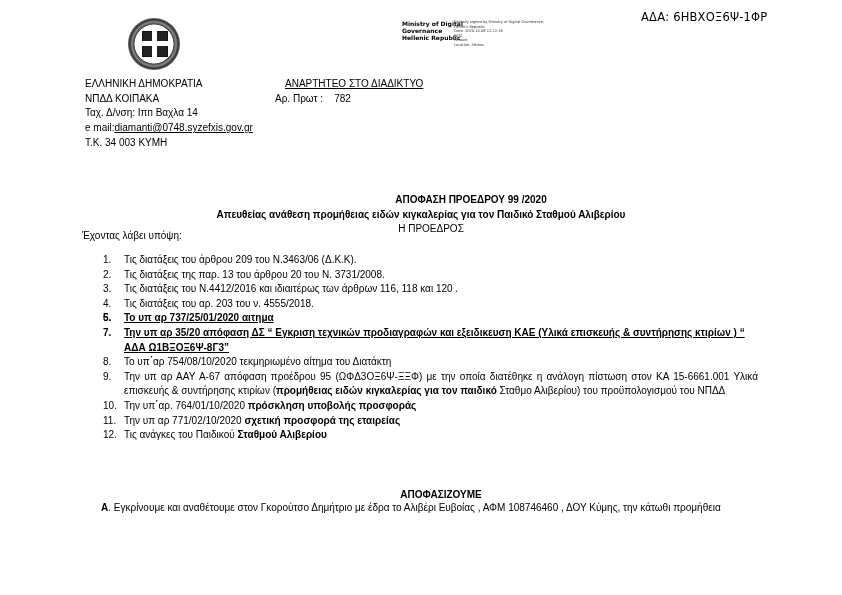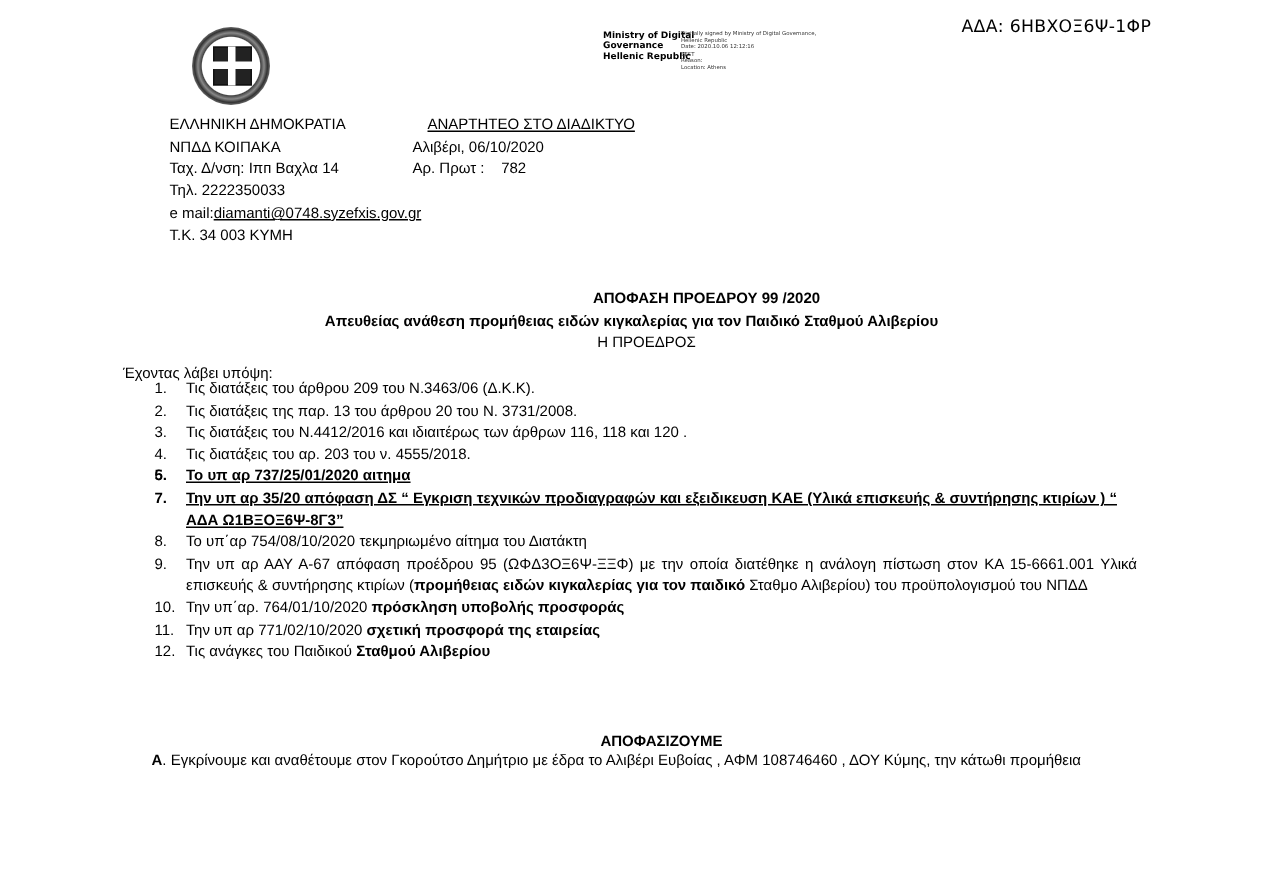--- a/index.html
+++ b/index.html
@@ -7,21 +7,21 @@
     .abs { position: absolute; white-space: nowrap; }
     .ada { left: 641px; top: 10px; font-size: 11.5px; letter-spacing: 0.2px; text-align: center; }
     .emblem { left: 128px; top: 18px; width: 52px; height: 52px; border-radius: 50%; background: radial-gradient(circle, #fff 52%, #444 54%, #888 60%, #333 66%, #777 72%, #222 78%, #fff 80%); }
     .emblem .shield { position: absolute; left: 14px; top: 13px; width: 24px; height: 24px; background: #222; border: 1px solid #111; }
     .emblem .cross-v { position: absolute; left: 24px; top: 13px; width: 5px; height: 26px; background: #fff; }
     .emblem .cross-h { position: absolute; left: 14px; top: 23px; width: 26px; height: 5px; background: #fff; }
     .sig { left: 402px; top: 20px; }
     .sig-left { font-size: 6px; line-height: 7px; font-weight: bold; width: 50px; float: left; }
     .sig-right { font-size: 3.6px; line-height: 4.6px; color: #333; float: left; width: 65px; margin-left: 2px; }
     .hdr { font-family: "Liberation Sans", sans-serif; font-size: 10px; line-height: 14.7px; }
-    .hdr-left { left: 85px; top: 77px; margin-left: 28px; }
+    .hdr-left { left: 85px; top: 77px; }
     .hdr-right { left: 275px; top: 77px; }
     .u { text-decoration: underline; }
     .center { left: 0; width: 842px; text-align: center; font-size: 10px; line-height: 13px; font-family: "Liberation Sans", sans-serif; }
     .b { font-weight: bold; }
     .body-text { font-family: "Liberation Sans", sans-serif; font-size: 10px; }
     .list { left: 103px; top: 253px; width: 655px; line-height: 14.6px; }
     .li { position: relative; padding-left: 21px; white-space: normal; }
     .li .num { position: absolute; left: 0; top: 0; }
     .just { text-align: justify; }
   </style>
@@ -49,36 +49,34 @@
     <div>EEST</div>
     <div>Reason:</div>
     <div>Location: Athens</div>
   </div>
 </div>
 
 <div class="abs hdr hdr-left">
   <div>ΕΛΛΗΝΙΚΗ ΔΗΜΟΚΡΑΤΙΑ</div>
   <div>ΝΠΔΔ ΚΟΙΠΑΚΑ</div>
   <div>Ταχ. Δ/νση: Ιπп Βαχλα 14</div>
-  <div>Τηλ. 2222350033</div>
   <div><span>e mail:</span><span class="u">diamanti@0748.syzefxis.gov.gr</span></div>
   <div>Τ.Κ. 34 003 ΚΥΜΗ</div>
 </div>
 
 <div class="abs hdr hdr-right">
   <div class="u" style="padding-left:10px;">ΑΝΑΡΤΗΤΕΟ ΣΤΟ ΔΙΑΔΙΚΤΥΟ</div>
-  <div>Αλιβέρι, 06/10/2020</div>
   <div><span>Αρ. Πρωτ :</span>&nbsp;&nbsp;&nbsp;&nbsp;<span>782</span></div>
 </div>
 
 <div class="abs center b" style="top:193px; left:50px;">ΑΠΟΦΑΣΗ ΠΡΟΕΔΡΟΥ  99 /2020</div>
 <div class="abs center b" style="top:208px;">Απευθείας   ανάθεση προμήθειας ειδών κιγκαλερίας για τον Παιδικό Σταθμού Αλιβερίου</div>
 <div class="abs center" style="top:222px; left:10px;">Η  ΠΡΟΕΔΡΟΣ</div>
 
-<div class="abs body-text" style="left:82px; top:244px;">Έχοντας λάβει υπόψη:</div>
+<div class="abs body-text" style="left:82px; top:230px;">Έχοντας λάβει υπόψη:</div>
 
 <div class="abs body-text list">
   <div class="li"><span class="num">1.</span><span>Τις διατάξεις του άρθρου 209 του Ν.3463/06 (Δ.Κ.Κ).</span></div>
   <div class="li"><span class="num">2.</span><span>Τις διατάξεις της παρ. 13 του άρθρου 20 του Ν. 3731/2008.</span></div>
   <div class="li"><span class="num">3.</span><span>Τις διατάξεις του Ν.4412/2016 και ιδιαιτέρως των άρθρων 116, 118 και 120 .</span></div>
   <div class="li"><span class="num">4.</span><span>Τις διατάξεις του αρ. 203 του ν. 4555/2018.</span></div>
   <div class="li b u"><span class="num">5.</span></div>
   <div class="li b u"><span class="num" style="font-weight:normal;text-decoration:none;">6.</span><span>Το υπ αρ 737/25/01/2020 αιτημα</span></div>
   <div class="li b u"><span class="num">7.</span><span>Την υπ αρ 35/20 απόφαση ΔΣ   “  Εγκριση τεχνικών προδιαγραφών  και εξειδικευση ΚΑΕ (Υλικά επισκευής &amp; συντήρησης κτιρίων )   “ ΑΔΑ Ω1ΒΞΟΞ6Ψ-8Γ3”</span></div>
   <div class="li"><span class="num">8.</span><span>Το υπ΄αρ 754/08/10/2020 τεκμηριωμένο αίτημα του Διατάκτη</span></div>

